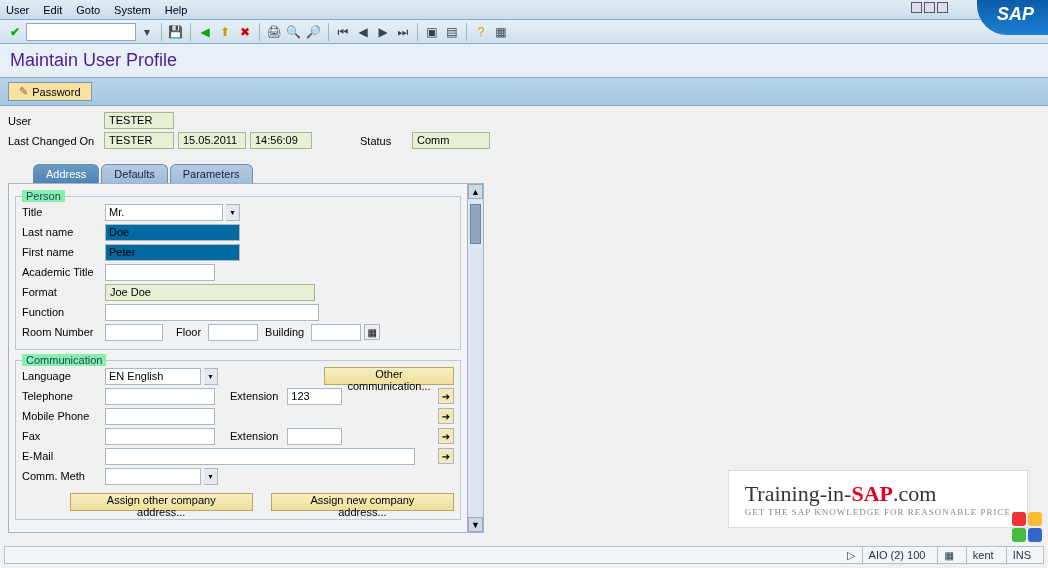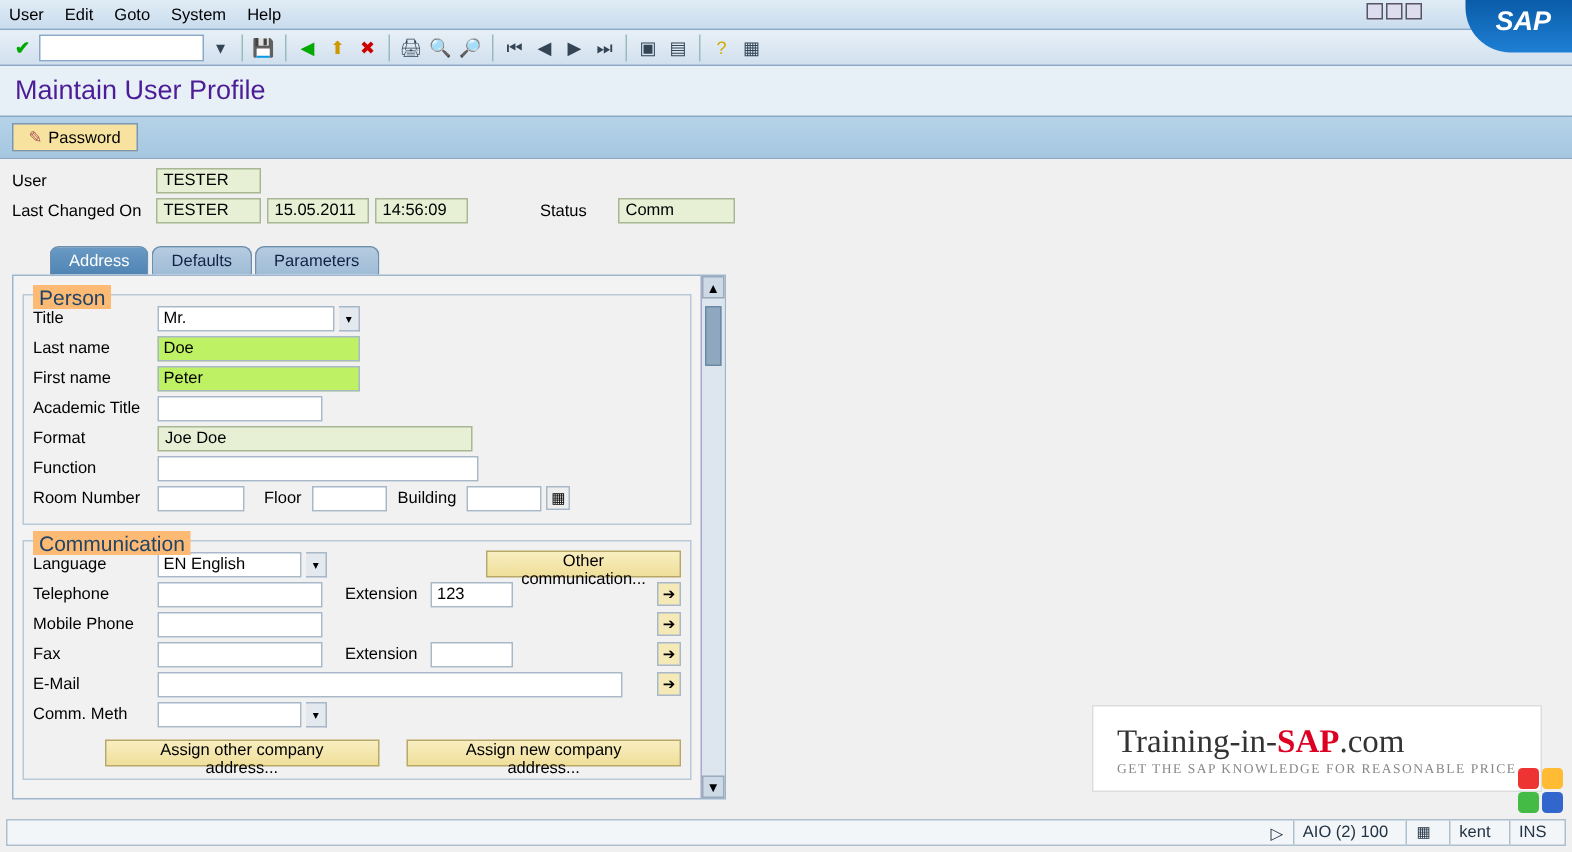--- a/index.html
+++ b/index.html
@@ -111,30 +111,30 @@
   .sb-thumb { position:absolute; left:2px; right:2px; top:20px; height:40px; background:#8fa8c0; border:1px solid #6c88a3; }
   .group {
     border:1px solid #b9c9d7;
     background:#f1f1f1;
     margin-bottom:6px;
     padding:4px 6px 6px 6px;
     position:relative;
   }
   .group-title {
     position:absolute; top:-7px; left:6px;
-    background:#fdba74; padding:0 4px; font-size:14px; color:#246;
+    background:#86efac; padding:0 4px; font-size:11px; color:#246;
   }
   .frow { display:flex; align-items:center; margin:2px 0; gap:3px; min-height:18px;}
   .flabel { width:80px; }
   .inp {
     border:1px solid #a8b8c8;
     height:17px; font-size:11px; padding:0 3px;
     background:#fff;
   }
-  .inp.yellow { background:#bef264; }
+  .inp.yellow { background:#0369a1; }
   .inp.combo { background:#fff; }
   .dd-btn {
     width:14px; height:17px; border:1px solid #a8b8c8; border-left:none;
     background:#e3e9ef; display:inline-flex;align-items:center;justify-content:center; font-size:8px;
   }
   .small-btn {
     width:16px;height:16px;border:1px solid #a8b8c8;background:#f5e9b8;
     display:inline-flex;align-items:center;justify-content:center;font-size:10px;
   }
   .wide-btn {

